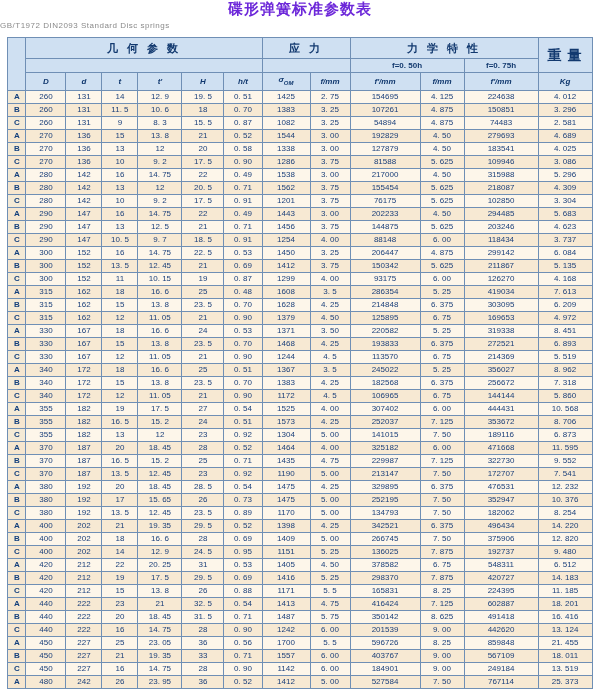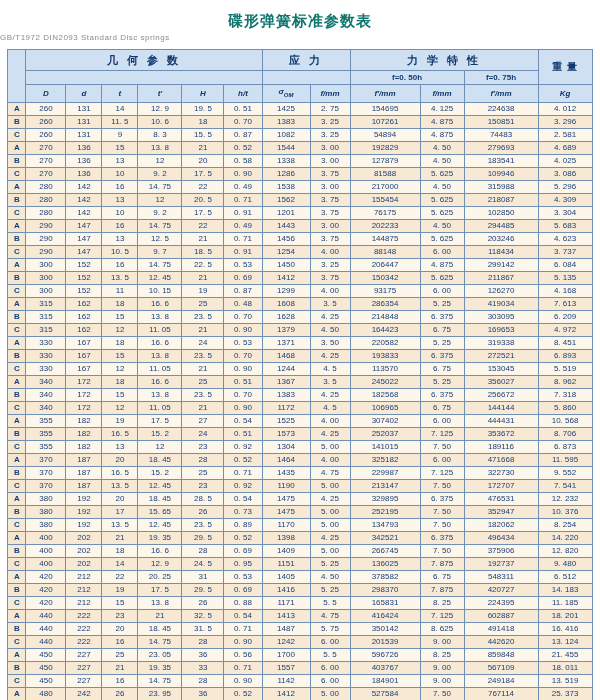--- a/index.html
+++ b/index.html
@@ -1,25 +1,25 @@
 <!DOCTYPE html>
 <html><head>
 <meta charset="utf-8">
 <style>
   html,body{margin:0;padding:0;background:#ffffff;}
   body{width:600px;height:700px;font-family:"Liberation Sans",sans-serif;-webkit-font-smoothing:none;}
   .page{position:relative;width:600px;height:700px;overflow:hidden;background:#fff;}
 
   .title{
     text-align:center;
-    color:#0f766e;
+    color:#6d28d9;
     font-size:15px;
     font-weight:bold;
     letter-spacing:1px;
-    padding-top:12px;
+    padding-top:0;
     line-height:18px;
   }
   .subtitle{
     text-align:left;
     color:#8a8a8a;
     font-size:8px;
     letter-spacing:0.5px;
     padding-top:3px;
     padding-bottom:6px;
     line-height:10px;
@@ -49,21 +49,21 @@
     color:#12396f;
     font-weight:bold;
   }
   thead td.grp{
     font-size:11px;
     letter-spacing:3px;
     height:20px;
     line-height:20px;
   }
   thead td.weight{
-    font-size:10px;
+    font-size:14px;
     letter-spacing:1px;
   }
   thead td.sub{
     font-size:8px;
     font-weight:bold;
     height:13px;
     line-height:13px;
     margin-left:28px;
   }
   thead td.hdr{
@@ -404,21 +404,21 @@
         <tr class="alt">
           <td class="lbl">C</td>
           <td class="num">315</td>
           <td class="num">162</td>
           <td class="num">12</td>
           <td class="num">11. 05</td>
           <td class="num">21</td>
           <td class="num">0. 90</td>
           <td class="num">1379</td>
           <td class="num">4. 50</td>
-          <td class="num">164423</td>
+          <td class="num">125895</td>
           <td class="num">6. 75</td>
           <td class="num">169653</td>
           <td class="num">4. 972</td>
         </tr>
         <tr>
           <td class="lbl">A</td>
           <td class="num">330</td>
           <td class="num">167</td>
           <td class="num">18</td>
           <td class="num">16. 6</td>
@@ -451,21 +451,21 @@
           <td class="num">330</td>
           <td class="num">167</td>
           <td class="num">12</td>
           <td class="num">11. 05</td>
           <td class="num">21</td>
           <td class="num">0. 90</td>
           <td class="num">1244</td>
           <td class="num">4. 5</td>
           <td class="num">113570</td>
           <td class="num">6. 75</td>
-          <td class="num">153045</td>
+          <td class="num">214369</td>
           <td class="num">5. 519</td>
         </tr>
         <tr class="alt">
           <td class="lbl">A</td>
           <td class="num">340</td>
           <td class="num">172</td>
           <td class="num">18</td>
           <td class="num">16. 6</td>
           <td class="num">25</td>
           <td class="num">0. 51</td>

